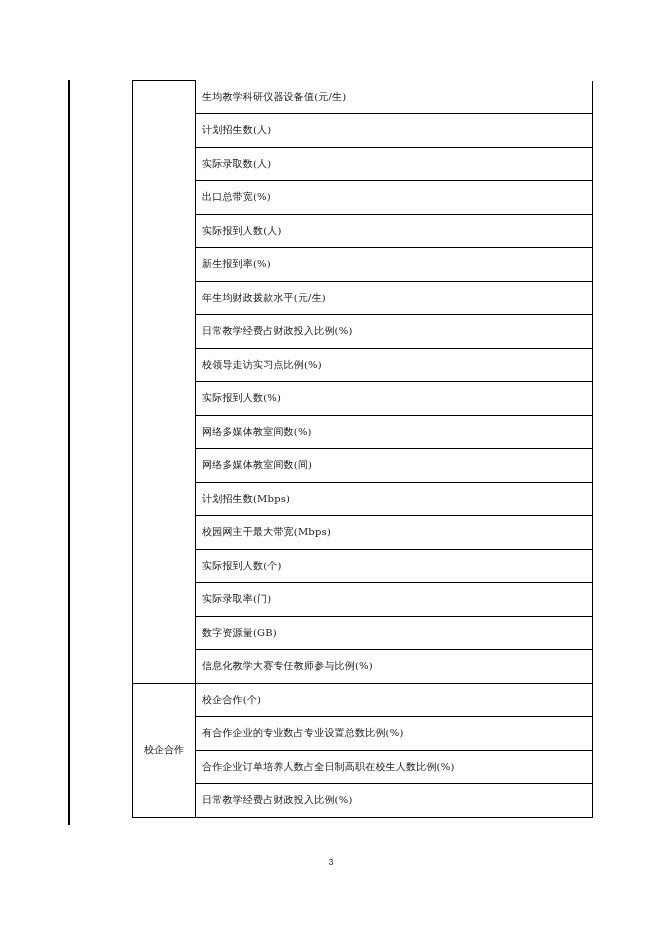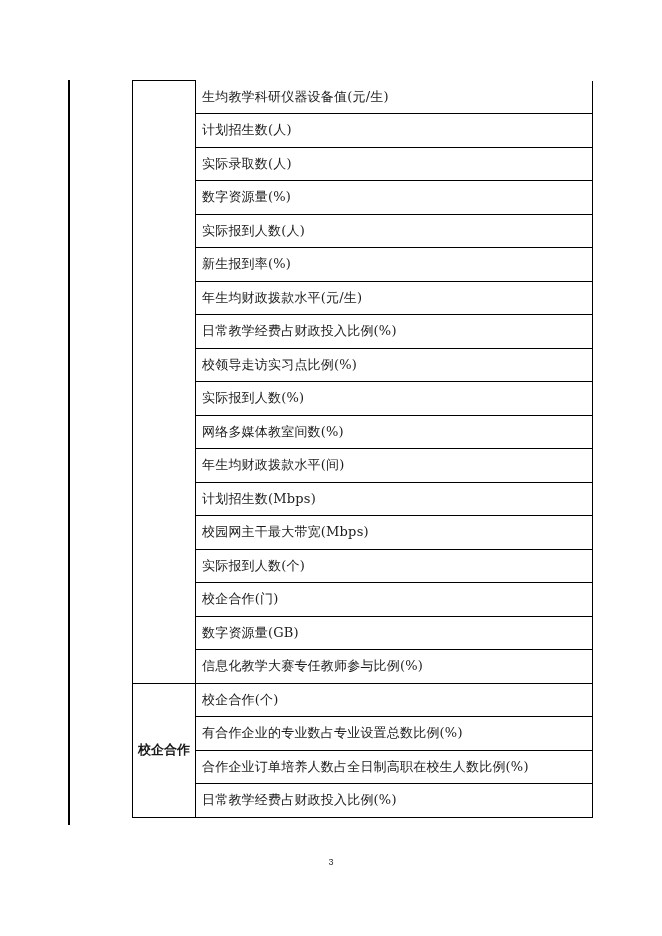--- a/index.html
+++ b/index.html
@@ -1,22 +1,22 @@
 <!DOCTYPE html>
 <html><head>
 <meta charset="utf-8">
 <style>
   html, body { margin: 0; padding: 0; background: #ffffff; }
   body { width: 662px; height: 936px; position: relative; overflow: hidden;
          font-family: "DejaVu Serif", "Liberation Serif", serif; color: #1a1a1a; }
   .page-left-rule { position: absolute; left: 68px; top: 80px; width: 2px; height: 745px; background: #000; }
   table.doc-table { position: absolute; left: 132px; top: 80px; border-collapse: collapse; table-layout: fixed; width: 461px; }
-  table.doc-table td { border: 1.5px solid #000; padding: 0; font-size: 13px; height: 32.5px; vertical-align: middle; }
+  table.doc-table td { border: 1.5px solid #000; padding: 0; font-size: 10px; height: 32.5px; vertical-align: middle; }
   table.doc-table tr.first td.item { border-top: none; }
-  td.cat { width: 62px; text-align: center; font-family: "DejaVu Sans", "Liberation Sans", sans-serif; font-weight: bold; font-size: 11px; }
+  td.cat { width: 62px; text-align: center; font-family: "DejaVu Sans", "Liberation Sans", sans-serif; font-weight: normal; font-size: 11px; }
   td.item { padding-left: 6px !important; white-space: nowrap; letter-spacing: 0.2px; }
   .page-number { position: absolute; left: 0; width: 662px; top: 857px; text-align: center;
                  font-family: "Liberation Sans", sans-serif; font-size: 9px; color: #333; }
 </style>
 </head>
 <body>
 
 <div class="page-left-rule"></div>
 
 <table class="doc-table">
@@ -25,21 +25,21 @@
         <td class="cat" rowspan="18"></td>
         <td class="item">生均教学科研仪器设备值(元/生)</td>
       </tr>
       <tr>
         <td class="item">计划招生数(人)</td>
       </tr>
       <tr>
         <td class="item">实际录取数(人)</td>
       </tr>
       <tr>
-        <td class="item">数字资源量(%)</td>
+        <td class="item">出口总带宽(%)</td>
       </tr>
       <tr>
         <td class="item">实际报到人数(人)</td>
       </tr>
       <tr>
         <td class="item">新生报到率(%)</td>
       </tr>
       <tr>
         <td class="item">年生均财政拨款水平(元/生)</td>
       </tr>
@@ -49,33 +49,33 @@
       <tr>
         <td class="item">校领导走访实习点比例(%)</td>
       </tr>
       <tr>
         <td class="item">实际报到人数(%)</td>
       </tr>
       <tr>
         <td class="item">网络多媒体教室间数(%)</td>
       </tr>
       <tr>
-        <td class="item">年生均财政拨款水平(间)</td>
+        <td class="item">网络多媒体教室间数(间)</td>
       </tr>
       <tr>
         <td class="item">计划招生数(Mbps)</td>
       </tr>
       <tr>
         <td class="item">校园网主干最大带宽(Mbps)</td>
       </tr>
       <tr>
         <td class="item">实际报到人数(个)</td>
       </tr>
       <tr>
-        <td class="item">校企合作(门)</td>
+        <td class="item">实际录取率(门)</td>
       </tr>
       <tr>
         <td class="item">数字资源量(GB)</td>
       </tr>
       <tr>
         <td class="item">信息化教学大赛专任教师参与比例(%)</td>
       </tr>
       <tr>
         <td class="cat" rowspan="4">校企合作</td>
         <td class="item">校企合作(个)</td>

